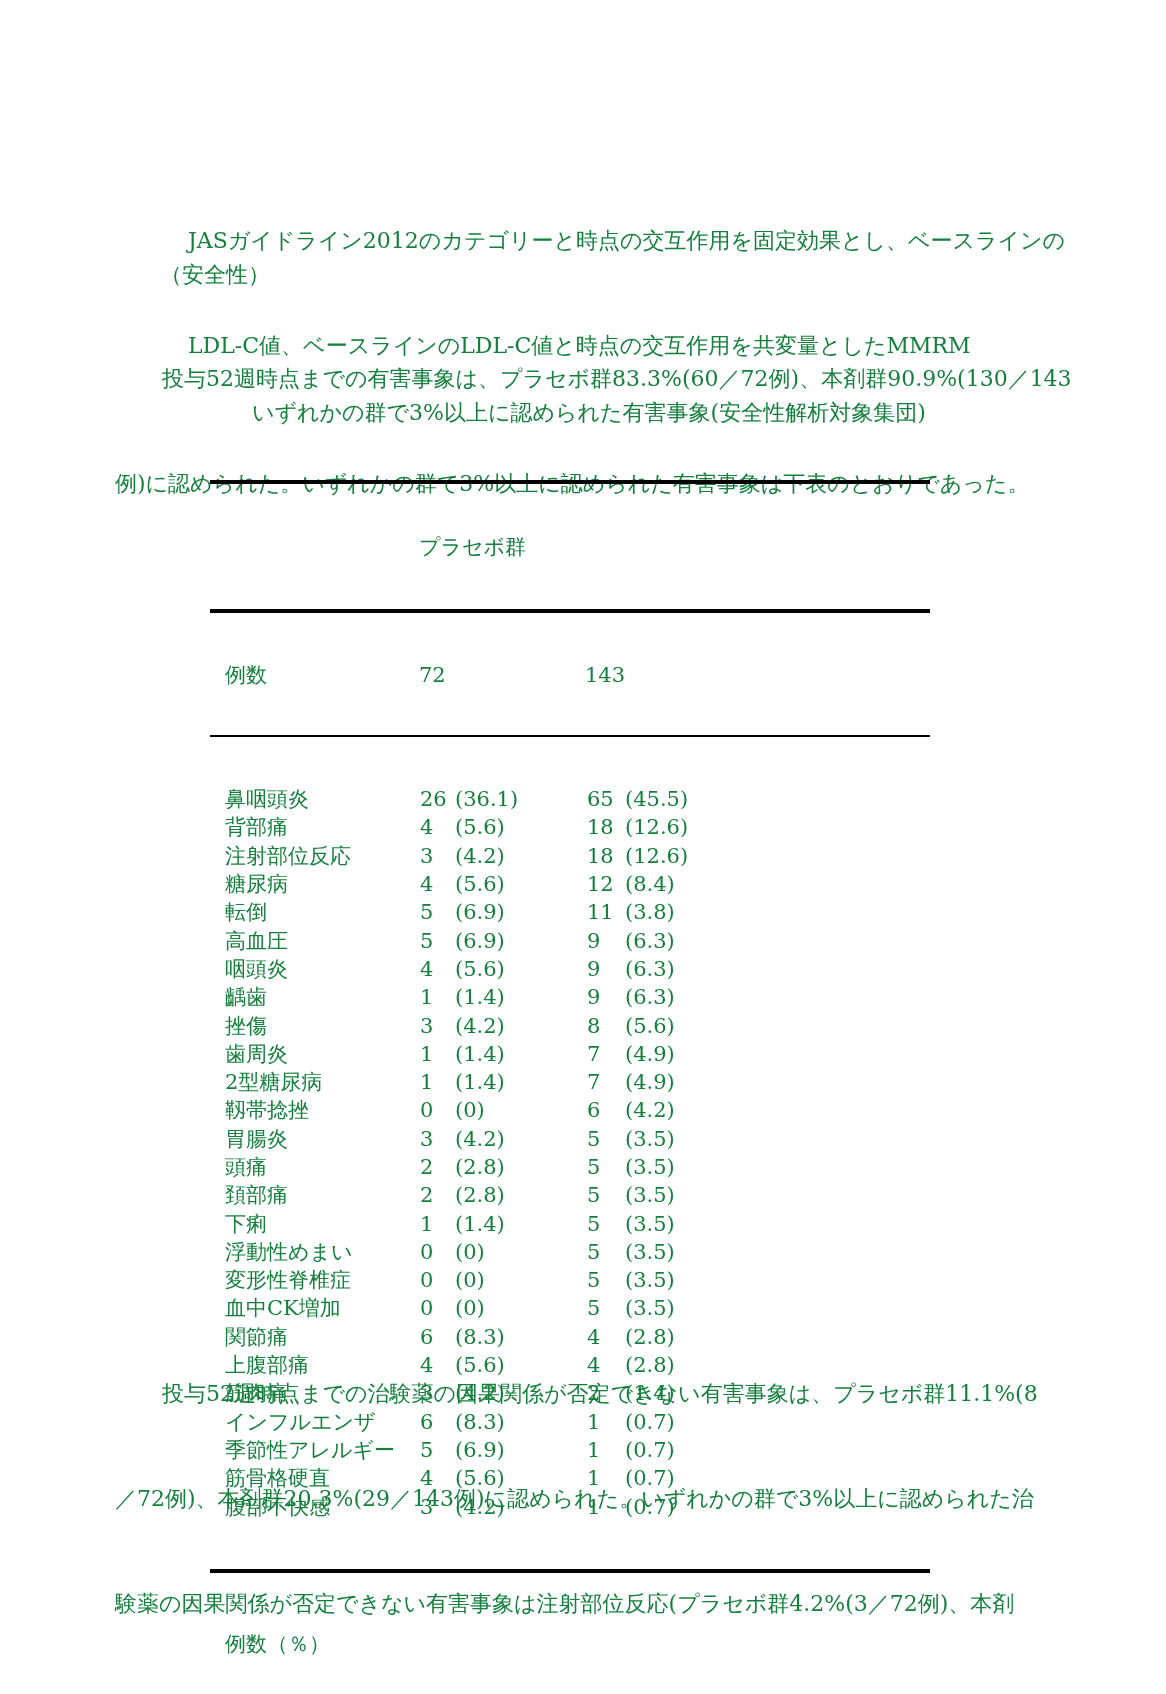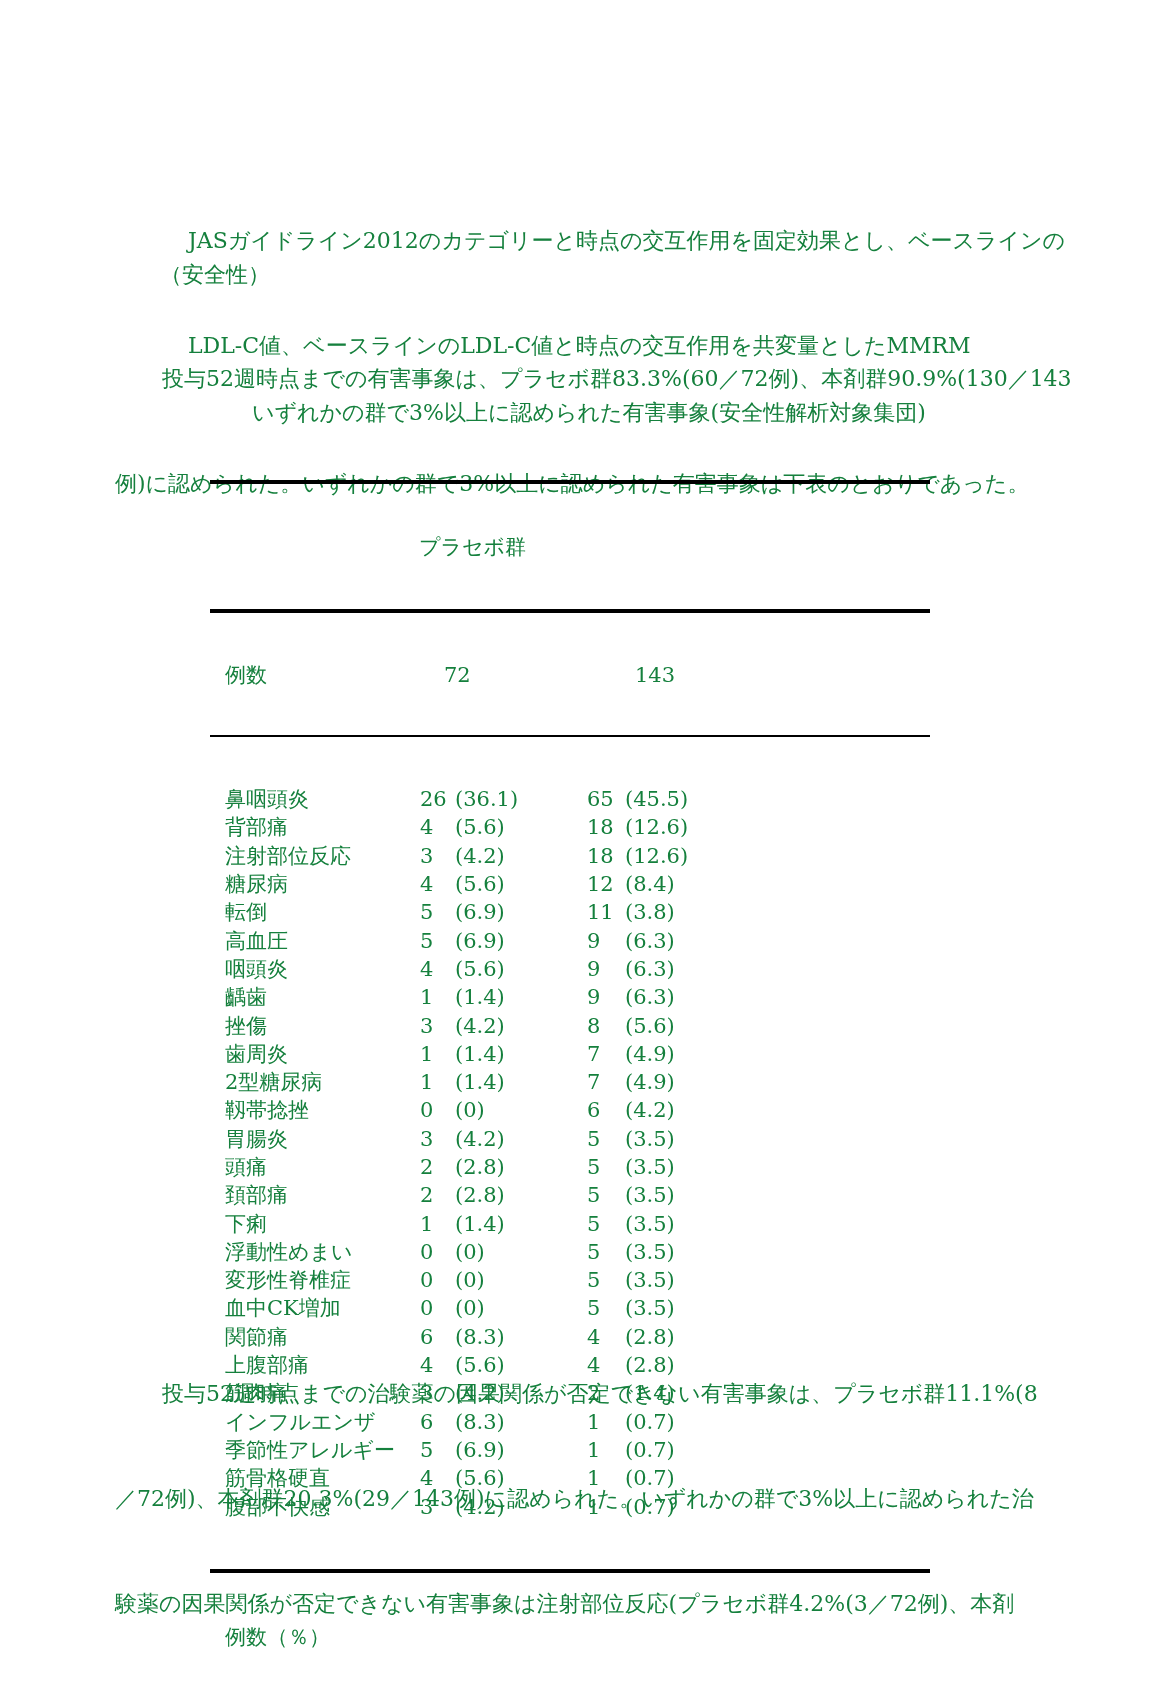--- a/index.html
+++ b/index.html
@@ -36,25 +36,25 @@
   .rule.thick { height: 4px; }
   .rule.thin { height: 2px; }
   .trow {
     display: grid;
     align-items: center;
     padding-left: 15px;
     box-sizing: border-box;
     white-space: pre;
   }
   .trow.head { grid-template-columns: 194px 166px 1fr; height: 29px; }
-  .trow.nrow { grid-template-columns: 194px 166px 1fr; height: 26px; gap: 25px; }
+  .trow.nrow { grid-template-columns: 194px 166px 1fr; height: 26px; }
   .trow.data { grid-template-columns: 195px 35px 132px 38px 1fr; height: 28.3px; }
   .footnote {
     padding-left: 15px;
-    margin-top: 2px;
+    margin-top: 9px;
     font-size: 21px;
     white-space: pre;
   }
 </style>
 </head>
 <body>
 
 <div class="page">
 
   <div class="block para" id="intro-note">

